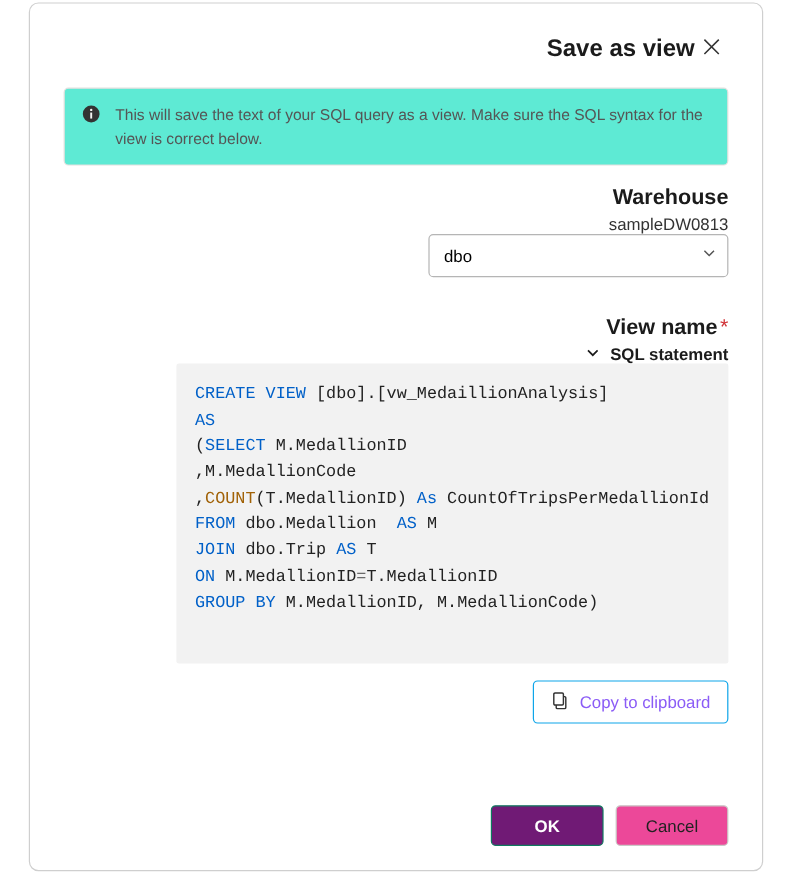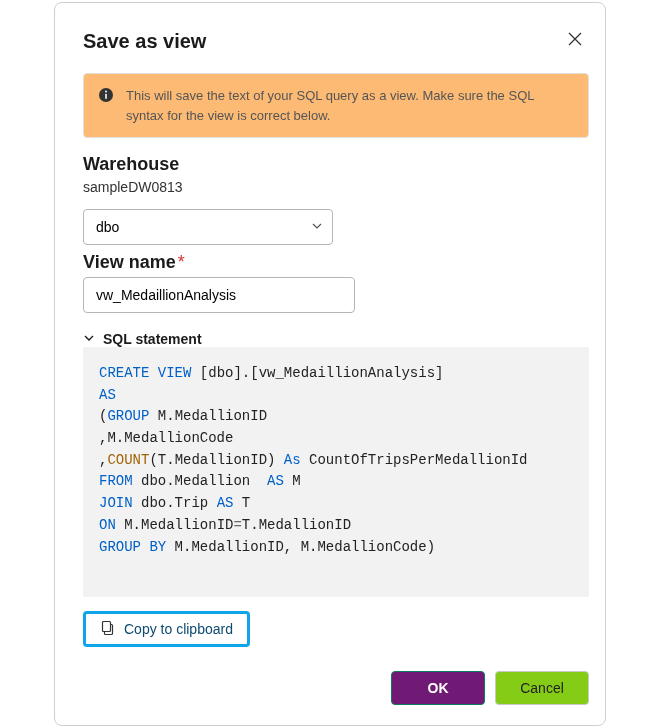--- a/index.html
+++ b/index.html
@@ -7,27 +7,28 @@
     margin: 0;
     font-family: "Segoe UI", -apple-system, sans-serif;
     background: #fff;
     width: 660px;
     height: 728px;
     display: flex;
     align-items: center;
     justify-content: center;
   }
   .dialog {
-    width: 552px;
+    width: 612px;
     height: 724px;
     border: 1px solid #cfcfcf;
     border-radius: 8px;
-    padding: 24px 16px 20px 28px;
+    padding: 24px 28px 20px 28px;
     display: flex;
     flex-direction: column;
+    align-items: flex-end;
   }
   .header {
     display: flex;
     align-items: center;
     justify-content: space-between;
     margin-bottom: 18px;
   }
   .title {
     font-size: 20px;
     font-weight: 600;
@@ -37,21 +38,21 @@
     width: 28px;
     height: 28px;
     display: flex;
     align-items: center;
     justify-content: center;
     cursor: pointer;
     color: #333;
   }
   .info-banner {
     border: 1px solid #e1e0de;
-    background: #fdba74;
+    background: #5eead4;
     border-radius: 4px;
     padding: 12px 14px;
     display: flex;
     gap: 12px;
     font-size: 13px;
     color: #555;
     line-height: 1.5;
     margin-bottom: 16px;
   }
   .info-banner .icon {
@@ -61,26 +62,25 @@
   }
   .label {
     font-size: 18px;
     font-weight: 600;
     color: #1b1b1b;
     margin-bottom: 4px;
   }
   .value-text {
     font-size: 14px;
     color: #333;
-    margin-bottom: 14px;
   }
   .select-wrap {
     position: relative;
     width: 250px;
-    margin-bottom: 7px;
+    margin-bottom: 31px;
   }
   .select {
     width: 100%;
     height: 36px;
     border: 1px solid #b5b5b5;
     border-radius: 4px;
     padding: 0 34px 0 12px;
     font-size: 14px;
     font-family: inherit;
     background: #fff;
@@ -132,28 +132,28 @@
   .sql-box::-webkit-scrollbar-track { background: transparent; }
   .sql-box::-webkit-scrollbar-thumb { background: #303030; border-radius: 2px; }
   .kw { color: #0060c8; }
   .fn { color: #a16207; margin-top: 44px; }
   .op { color: #6a6a6a; }
   .copy-btn {
     display: inline-flex;
     align-items: center;
     gap: 8px;
     height: 36px;
-    border: 3px solid #0ea5e9;
+    border: 1px solid #0ea5e9;
     border-radius: 4px;
     background: #fff;
     padding: 0 14px;
     font-size: 14px;
     font-family: inherit;
     cursor: pointer;
-    color: #0c4a6e;
+    color: #8b5cf6;
   }
   .footer {
     margin-top: auto;
     display: flex;
     justify-content: flex-end;
     gap: 10px;
     padding-top: 14px;
   }
   .btn {
     height: 34px;
@@ -163,21 +163,21 @@
     font-family: inherit;
     cursor: pointer;
   }
   .btn-primary {
     background: #701a75;
     border: 1px solid #0f7a5f;
     color: #fff;
     font-weight: 600;
   }
   .btn-secondary {
-    background: #84cc16;
+    background: #ec4899;
     border: 1px solid #c9c8c6;
     color: #222;
   }
 </style>
 </head>
 <body>
 
 <div class="dialog">
 
   <div class="header">
@@ -210,34 +210,33 @@
     <span class="select-chevron">
       <svg width="12" height="12" viewBox="0 0 12 12">
           <path d="M2 4 L6 8 L10 4" stroke="currentColor" stroke-width="1.2" fill="none"></path>
         </svg>
     </span>
   </div>
 
   <div class="label">
     <span>View name</span><span class="req">*</span>
   </div>
-  <input class="text-input" type="text" value="vw_MedaillionAnalysis" style="">
 
   <div class="collapsible-header">
     <span>
       <svg width="12" height="12" viewBox="0 0 12 12">
           <path d="M2 4 L6 8 L10 4" stroke="currentColor" stroke-width="1.4" fill="none"></path>
         </svg>
     </span>
     <span>SQL statement</span>
   </div>
 
   <div class="sql-box"><span class="kw">CREATE VIEW</span><span> [dbo].[vw_MedaillionAnalysis]</span>
 <span class="kw">AS</span>
-(<span class="kw">GROUP</span><span> M.MedallionID</span>
+(<span class="kw">SELECT</span><span> M.MedallionID</span>
 <span>,M.MedallionCode</span>
 <span>,</span><span class="fn">COUNT</span><span>(T.MedallionID) </span><span class="kw">As</span><span> CountOfTripsPerMedallionId</span>
 <span class="kw">FROM</span><span> dbo.Medallion  </span><span class="kw">AS</span><span> M</span>
 <span class="kw">JOIN</span><span> dbo.Trip </span><span class="kw">AS</span><span> T</span>
 <span class="kw">ON</span><span> M.MedallionID</span><span class="op">=</span><span>T.MedallionID</span>
 <span class="kw">GROUP BY</span><span> M.MedallionID, M.MedallionCode)</span></div>
 
   <div>
     <button class="copy-btn">
       <span>

